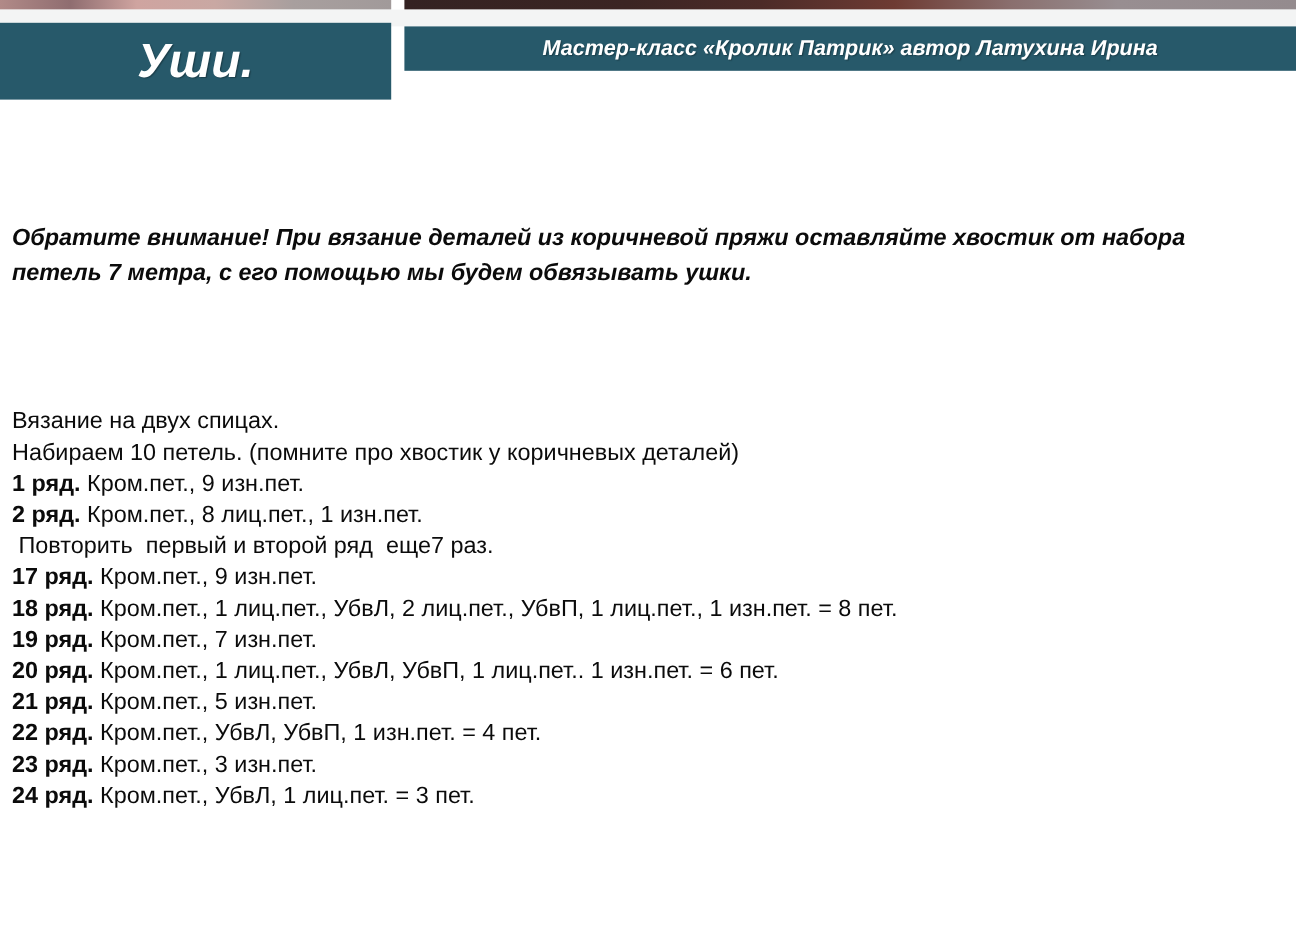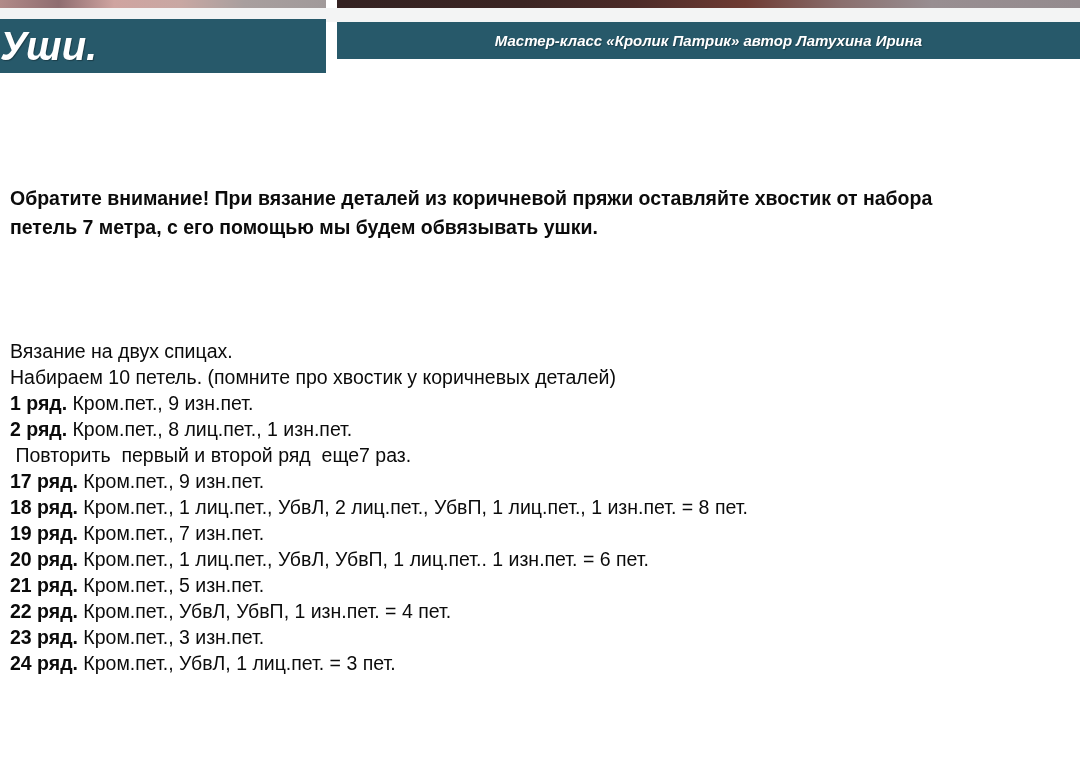--- a/index.html
+++ b/index.html
@@ -5,32 +5,32 @@
   html,body{margin:0;padding:0;background:#fff;}
   .page{position:relative;width:1080px;height:781px;background:#ffffff;overflow:hidden;
         font-family:"Liberation Sans",sans-serif;}
   
   .photo-left{position:absolute;left:0;top:0;width:326px;height:8px;
     background:linear-gradient(90deg,#b18a88 0%,#8f6d70 18%,#cfa4a0 35%,#c9a8a3 55%,#a89f9e 75%,#a19a9a 100%);}
   .photo-right{position:absolute;left:337px;top:0;width:743px;height:8px;
     background:linear-gradient(90deg,#342222 0%,#3b2523 25%,#4c2b28 40%,#6e3b33 55%,#8a6f6e 68%,#988e91 80%,#948b8e 100%);}
   .light-band{position:absolute;left:0;top:8px;width:1080px;height:14px;background:#f3f4f4;}
   
-  .bar-left{position:absolute;left:0;top:19px;width:326px;height:54px;background:#27596a;
-    display:flex;align-items:center;}
+  .bar-left{position:absolute;left:0;top:19px;width:326px;height:64px;background:#27596a;
+    display:flex;align-items:center;justify-content:center;}
   .bar-right{position:absolute;left:337px;top:22px;width:743px;height:37px;background:#27596a;
     display:flex;align-items:center;justify-content:center;}
   .bar-left .t{color:#ffffff;font-size:40px;font-weight:bold;font-style:italic;
     text-shadow:1px 1px 1px rgba(0,0,0,.3);}
-  .bar-right .t{color:#ffffff;font-size:15px;font-weight:bold;font-style:italic;
+  .bar-right .t{color:#ffffff;font-size:18px;font-weight:bold;font-style:italic;
     text-shadow:1px 1px 1px rgba(0,0,0,.3);white-space:nowrap;}
   
   .content{position:absolute;top:80px;left:10px;right:6px;color:#0b0b0b;
     font-size:19.5px;line-height:26px;white-space:pre-wrap;}
-  .notice{margin-top:26px;font-weight:bold;line-height:29px;}
+  .notice{margin-top:26px;font-weight:bold;font-style:italic;line-height:29px;}
   .pattern{margin-top:18px;}
   .line b{font-weight:bold;margin-top:16px;}
 </style>
 </head>
 <body>
 
 <div class="page">
 
   <div class="photo-left"></div>
   <div class="photo-right"></div>

